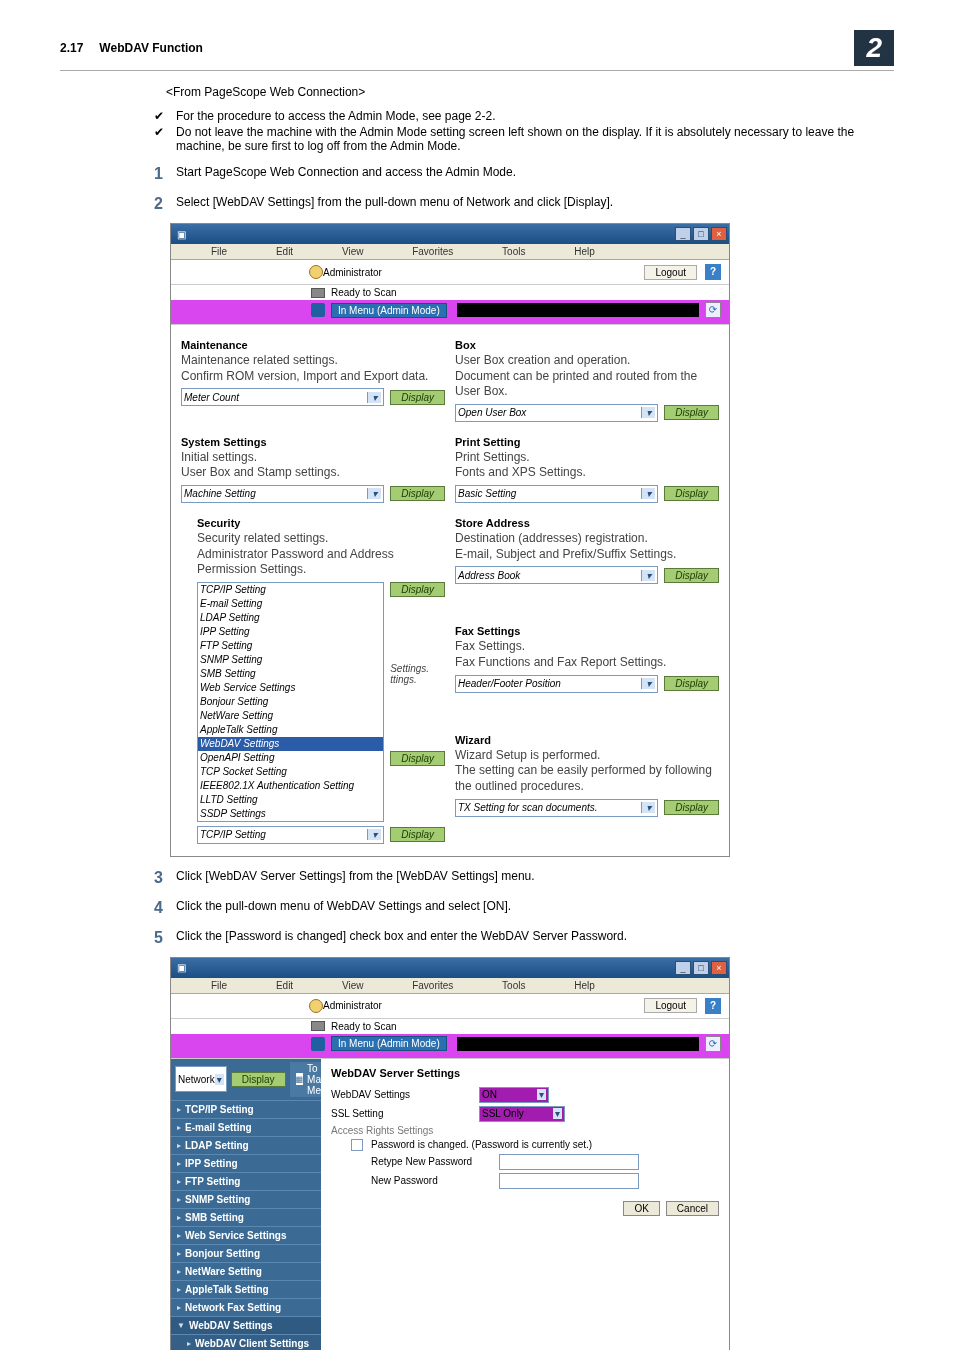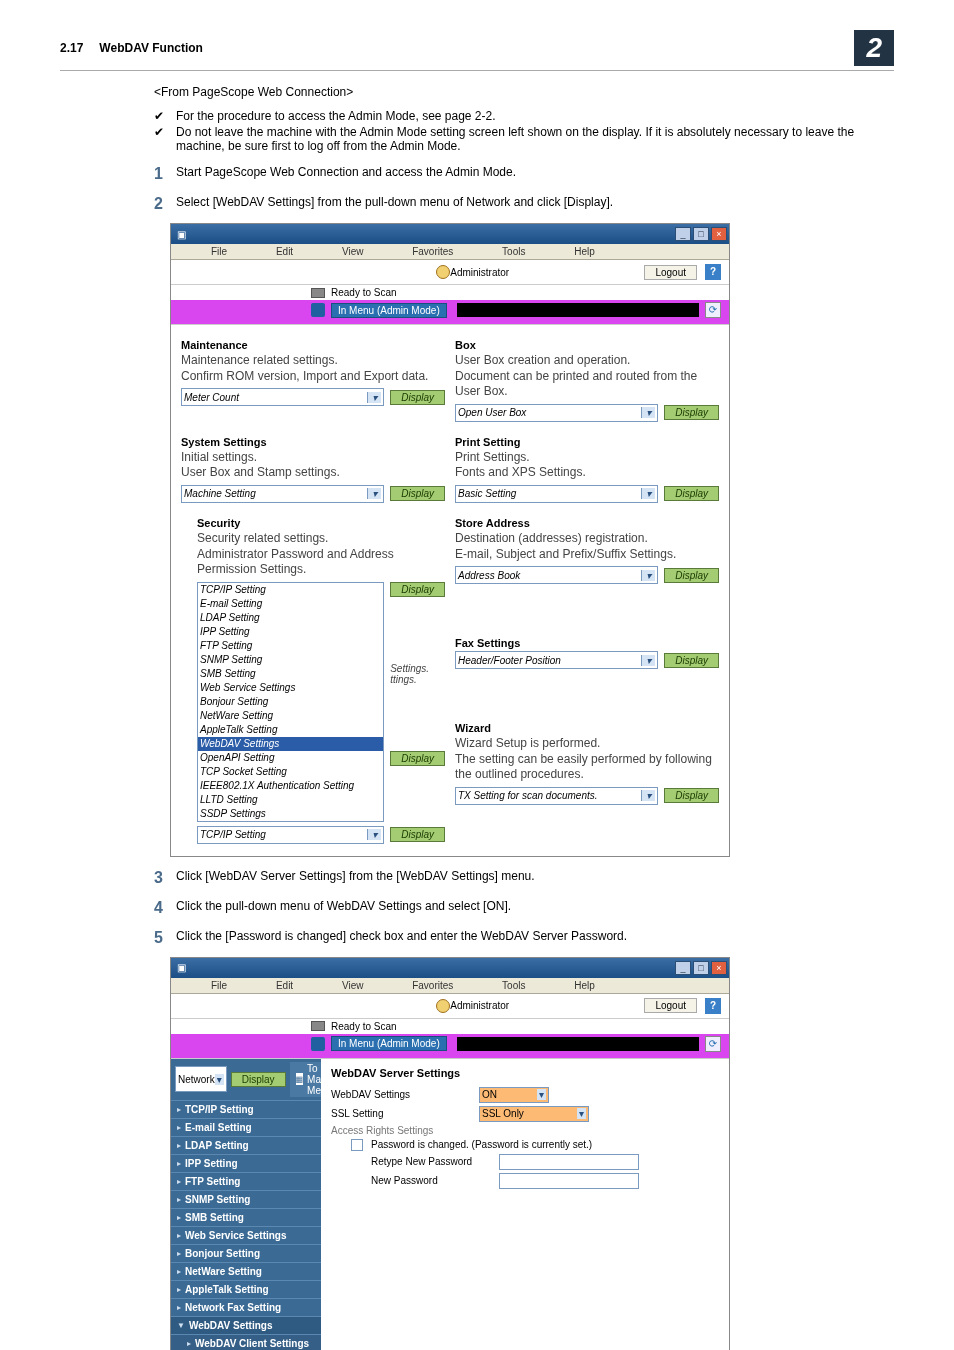--- a/index.html
+++ b/index.html
@@ -38,21 +38,21 @@
     font-weight: bold;
     font-style: italic;
     padding: 2px 12px 2px 12px;
     border-radius: 0 0 0 0;
   }
   .content {
     margin-left: 94px;
     font-size: 12px;
   }
   .intro {
-    margin: 8px 0 10px 0;
+    margin: 8px 0 10px 12px;
   }
   .bullet {
     display: flex;
     margin: 2px 0;
   }
   .bullet .mark {
     width: 22px;
     flex: 0 0 22px;
   }
   .numstep {
@@ -105,21 +105,21 @@
   .menubar span { margin-right:10px;margin-left:36px; }
   .topstrip {
     background:#fff;
     display:flex;
     justify-content:flex-end;
     align-items:center;
     padding:4px 8px;
     gap:8px;
     border-bottom:1px solid #ccc;
   }
-  .admin-left { flex:1; display:flex; align-items:center; padding-left:130px;justify-content:center;}
+  .admin-left { flex:1; display:flex; align-items:center; padding-left:130px;}
   .admin-icon {
     width:14px;height:14px;background:#f0d070;border-radius:50%;border:1px solid #a07020;
   }
   .logout-btn {
     background:#f5f2e8;border:1px solid #aaa;padding:1px 10px;font-size:10px;
   }
   .help-icon {
     width:16px;height:16px;background:#3a80c8;color:#fff;text-align:center;line-height:16px;font-weight:bold;
   }
   .status-row {
@@ -190,21 +190,21 @@
   .side-item.sub{padding-left:16px;background:#355f87;}
   .side-item.sub.active{background:#2a5078;}
   .side-item.head{background:#2f5a82;}
   .mainpane{
     flex:1;padding:8px 10px;background:#fff;color:#000;
   }
   .mainh{font-weight:bold;font-size:11px;margin-bottom:8px;}
   .frow{display:flex;align-items:center;gap:8px;margin:3px 0;font-size:10px;}
   .lab{width:140px;}
   .selnarrow{
-    border:1px solid #7a9ac0;background:#fdba74;width:70px;height:16px;font-size:10px;
+    border:1px solid #7a9ac0;background:#a21caf;width:70px;height:16px;font-size:10px;
     display:flex;align-items:center;justify-content:space-between;padding:0 2px;
   }
   .inp{border:1px solid #7a9ac0;background:#fff;width:140px;height:16px;}
   .ck{width:12px;height:12px;border:1px solid #7a9ac0;background:#fff;display:inline-block;}
   .btn2{background:#ece9d8;border:1px solid #888;padding:1px 10px;font-size:10px;}
   .btnrow{display:flex;justify-content:flex-end;gap:6px;margin-top:12px;}
   .to-main{
     margin-left:auto;background:#4a7aa4;color:#fff;padding:1px 6px;display:flex;align-items:center;gap:4px;font-size:10px;
   }
   .to-main .ico{background:#fff;color:#3b6a94;width:12px;height:12px;display:flex;align-items:center;justify-content:center;font-size:8px;}
@@ -378,20 +378,22 @@
         <div class="prow">
           <div class="sel">
               <span>Address Book</span>
               <span class="dd">▾</span>
             </div>
           <span class="disp">Display</span>
         </div>
       </div>
       <div class="panel">
         <div class="ph">Fax Settings</div>
+        <div class="pd" style="white-space:pre-line">Fax Settings.
+Fax Functions and Fax Report Settings.</div>
         <div class="prow">
           <div class="sel">
               <span>Header/Footer Position</span>
               <span class="dd">▾</span>
             </div>
           <span class="disp">Display</span>
         </div>
       </div>
       <div class="panel">
         <div class="ph">Wizard</div>
@@ -551,36 +553,40 @@
         <div class="mainh">WebDAV Server Settings</div>
         <div class="frow">
           <span class="lab">WebDAV Settings</span>
           <div class="selnarrow">
               <span>ON</span>
               <span style="background:#d4e4f4;color:#2a5080;padding:0 2px;">▾</span>
             </div>
         </div>
         <div class="frow">
           <span class="lab">SSL Setting</span>
-          <div class="selnarrow" style="width:110px">
+          <div class="selnarrow" style="width:86px">
               <span>SSL Only</span>
               <span style="background:#d4e4f4;color:#2a5080;padding:0 2px;">▾</span>
             </div>
         </div>
         <div class="frow" style="color:#777">
           <span>Access Rights Settings</span>
         </div>
         <div class="frow" style="padding-left:20px">
           <span class="ck"></span>
           <span>Password is changed. (Password is currently set.)</span>
         </div>
         <div class="frow" style="padding-left:40px">
           <span class="lab" style="width:120px">Retype New Password</span>
           <span class="inp"></span>
         </div>
         <div class="frow" style="padding-left:40px">
           <span class="lab" style="width:120px">New Password</span>
           <span class="inp"></span>
         </div>
+        <div class="btnrow">
+          <span class="btn2">OK</span>
+          <span class="btn2">Cancel</span>
+        </div>
       </div>
     </div>
   </div>
 </div>
 
 </body></html>

